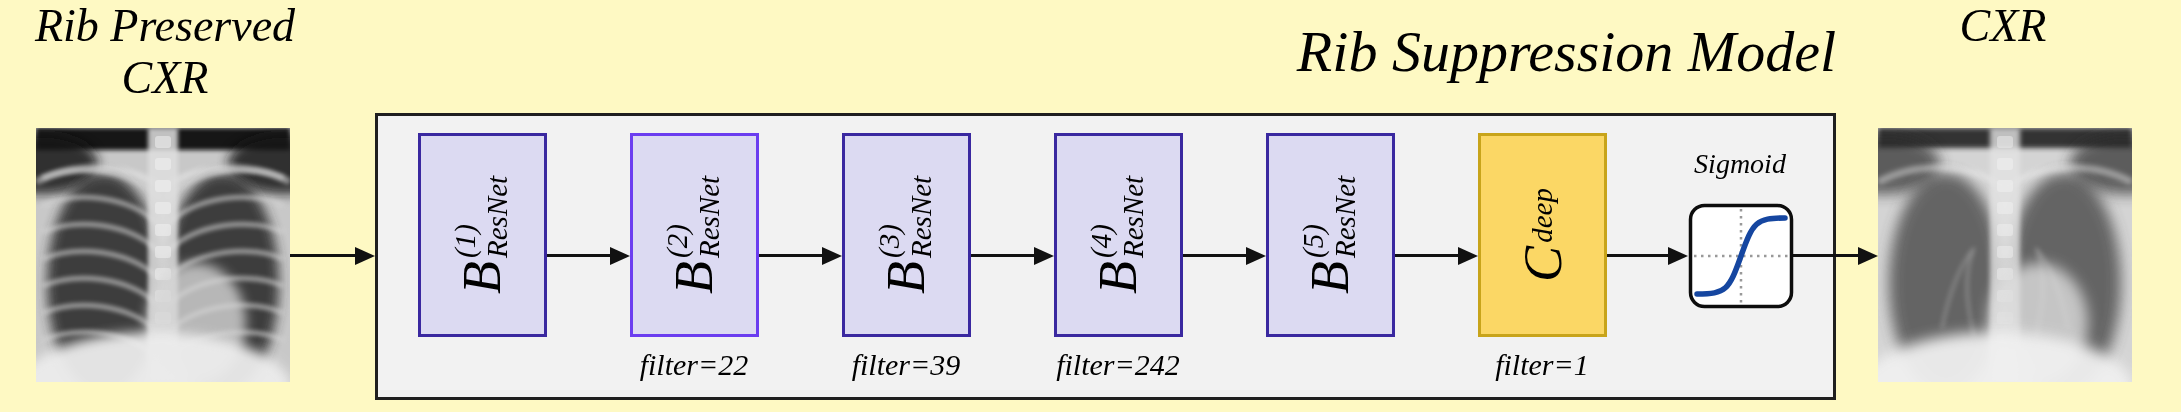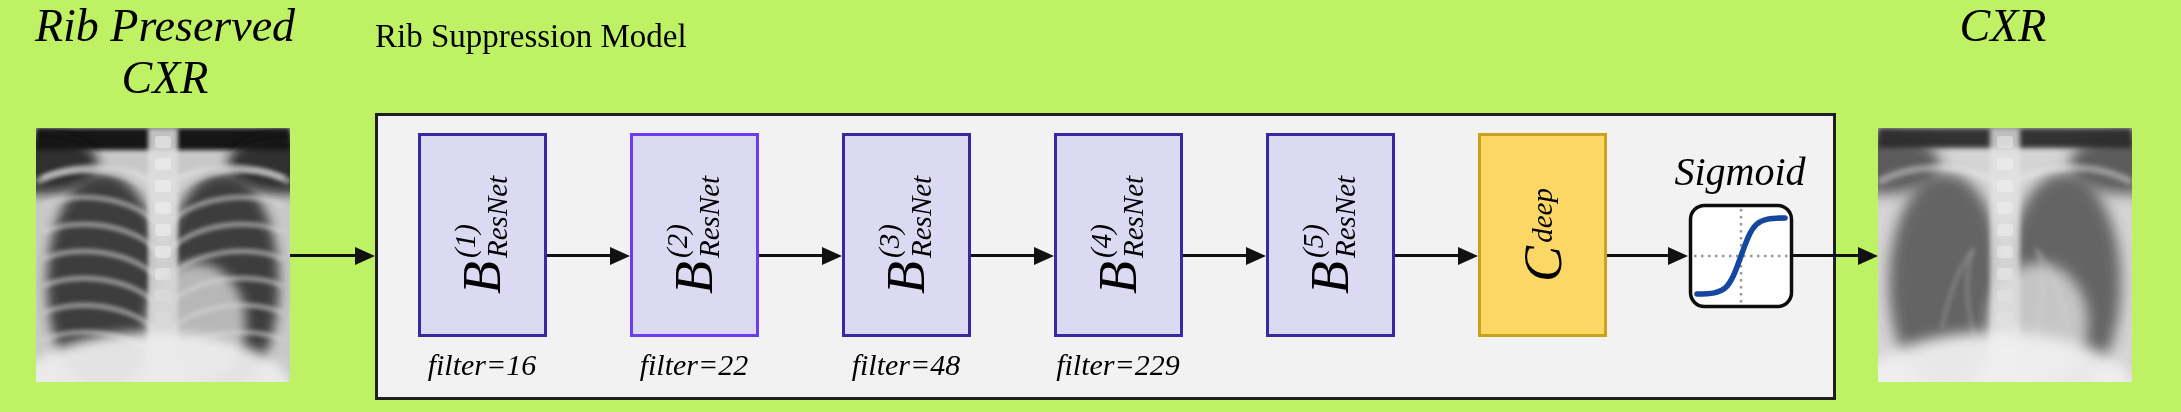--- a/index.html
+++ b/index.html
@@ -1,36 +1,36 @@
 <!DOCTYPE html>
 <html><head>
 <meta charset="utf-8">
 <style>
   html,body{margin:0;padding:0;background:#ffffff;}
   body{font-family:"Liberation Serif", serif;color:#000;}
-  .canvas{position:relative;width:2181px;height:412px;background:#bef264;overflow:hidden;}
+  .canvas{position:relative;width:2181px;height:412px;background:#fef9c3;overflow:hidden;}
 
   
   .side-title{position:absolute;top:0;text-align:center;font-style:italic;
               font-size:46px;line-height:1.13;white-space:nowrap;}
   .side-title .line{display:block;}
   .left-title{left:0;width:330px;}
   .right-title{left:1825px;width:356px;}
 
   
   .xray{position:absolute;top:128px;width:254px;height:254px;}
   .xray svg{display:block;width:100%;height:100%;}
   .xray-left{left:36px;}
   .xray-right{left:1878px;}
 
   
   .model-box{position:absolute;left:375px;top:113px;width:1461px;height:287px;
              box-sizing:border-box;border:3px solid #1f1f1f;background:#f2f2f2;}
-  .model-title{position:absolute;left:375px;top:18px;width:1461px;text-align:left;
-               font-size:33px;}
+  .model-title{position:absolute;left:375px;top:18px;width:1461px;text-align:right;
+               font-style:italic;font-size:58px;}
 
   
   .block{position:absolute;top:133px;width:129px;height:204px;box-sizing:border-box;
          border:3px solid #3a28a0;background:#dcdaf2;
          display:flex;align-items:center;justify-content:center;}
   .block-label{transform:rotate(-90deg);white-space:nowrap;display:flex;
                align-items:center;font-style:italic;}
   .block-symbol{font-size:54px;line-height:1;}
   .supsub{display:inline-flex;flex-direction:column;font-size:29px;line-height:1.1;
           margin-left:3px;text-align:left;}
@@ -39,21 +39,21 @@
 
   
   .arrow{position:absolute;top:254px;height:3px;background:#111;}
   .arrow::after{content:"";position:absolute;right:-20px;top:50%;
                 transform:translateY(-50%);width:0;height:0;
                 border-left:20px solid #111;border-top:9px solid transparent;
                 border-bottom:9px solid transparent;}
 
   
   .sigmoid-label{position:absolute;left:1640px;top:148px;width:200px;text-align:center;
-                 font-style:italic;font-size:40px;}
+                 font-style:italic;font-size:28px;}
   .sigmoid-icon{position:absolute;left:1688px;top:203px;width:106px;height:106px;}
   .sigmoid-icon svg{display:block;width:100%;height:100%;}
 </style>
 </head>
 <body>
 
 <div class="canvas">
 
   <div class="side-title left-title">
     <span class="line">Rib Preserved</span>
@@ -119,21 +119,20 @@
 
   <div class="block" style="left: 418px; background-color: rgb(220, 218, 242); border-color: rgb(58, 40, 160);">
     <span class="block-label">
       <span class="block-symbol">B</span>
       <span class="supsub">
         <span>(1)</span>
         <span>ResNet</span>
       </span>
     </span>
   </div>
-  <div class="filter-label" style="left:377px;">filter=16</div>
 
   <div class="arrow" style="left:547px;width:63px;"></div>
 
   <div class="block" style="left: 630px; background-color: rgb(220, 218, 242); border-color: rgb(107, 61, 240);">
     <span class="block-label">
       <span class="block-symbol">B</span>
       <span class="supsub">
         <span>(2)</span>
         <span>ResNet</span>
       </span>
@@ -145,34 +144,34 @@
 
   <div class="block" style="left: 842px; background-color: rgb(220, 218, 242); border-color: rgb(58, 40, 160);">
     <span class="block-label">
       <span class="block-symbol">B</span>
       <span class="supsub">
         <span>(3)</span>
         <span>ResNet</span>
       </span>
     </span>
   </div>
-  <div class="filter-label" style="left:801px;">filter=48</div>
+  <div class="filter-label" style="left:801px;">filter=39</div>
 
   <div class="arrow" style="left:971px;width:63px;"></div>
 
   <div class="block" style="left: 1054px; background-color: rgb(220, 218, 242); border-color: rgb(58, 40, 160);">
     <span class="block-label">
       <span class="block-symbol">B</span>
       <span class="supsub">
         <span>(4)</span>
         <span>ResNet</span>
       </span>
     </span>
   </div>
-  <div class="filter-label" style="left:1013px;">filter=229</div>
+  <div class="filter-label" style="left:1013px;">filter=242</div>
 
   <div class="arrow" style="left:1183px;width:63px;"></div>
 
   <div class="block" style="left: 1266px; background-color: rgb(220, 218, 242); border-color: rgb(58, 40, 160);">
     <span class="block-label">
       <span class="block-symbol">B</span>
       <span class="supsub">
         <span>(5)</span>
         <span>ResNet</span>
       </span>
@@ -183,20 +182,21 @@
 
   <div class="block" style="left: 1478px; background-color: rgb(251, 215, 101); border-color: rgb(200, 164, 26);">
     <span class="block-label">
       <span class="block-symbol">C</span>
       <span class="supsub">
         <span></span>
         <span>deep</span>
       </span>
     </span>
   </div>
+  <div class="filter-label" style="left:1437px;">filter=1</div>
 
   <div class="arrow" style="left:1607px;width:61px;"></div>
 
   <div class="sigmoid-label">Sigmoid</div>
   <div class="sigmoid-icon">
     <svg viewBox="0 0 106 106" xmlns="http://www.w3.org/2000/svg">
       <rect x="2.5" y="2.5" width="101" height="101" rx="14" fill="#ffffff" stroke="#0d0d0d" stroke-width="3.5"></rect>
       <line x1="53" y1="6" x2="53" y2="100" stroke="#999999" stroke-width="2.5" stroke-dasharray="2.5 4.5" style="stroke: rgb(153, 153, 153);"></line>
       <line x1="6" y1="53" x2="100" y2="53" stroke="#999999" stroke-width="2.5" stroke-dasharray="2.5 4.5" style="stroke: rgb(153, 153, 153);"></line>
       <path d="M9,91 C38,91 41,87 53,53 C65,19 68,15 97,15" fill="none" stroke="#1546a0" stroke-width="5.5" stroke-linecap="round" style="stroke: rgb(21, 70, 160);"></path>

